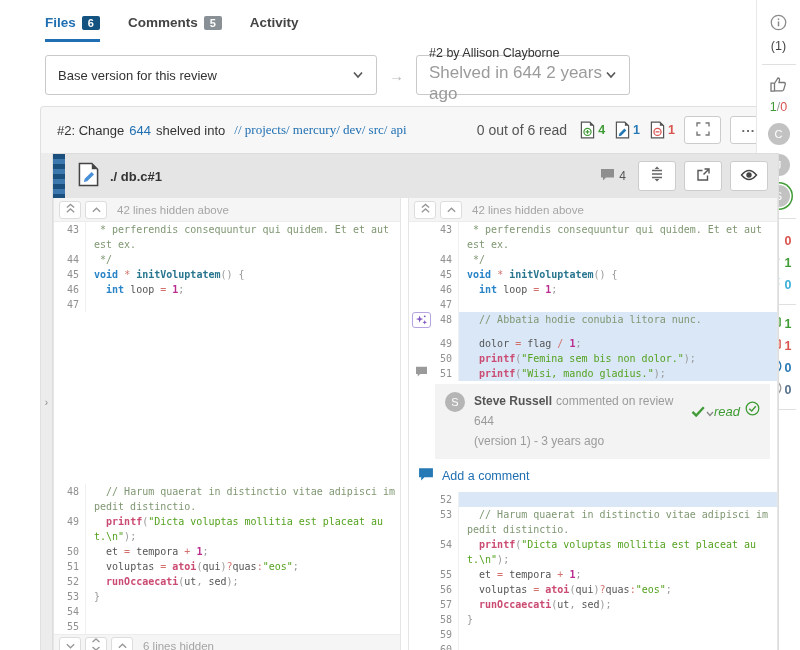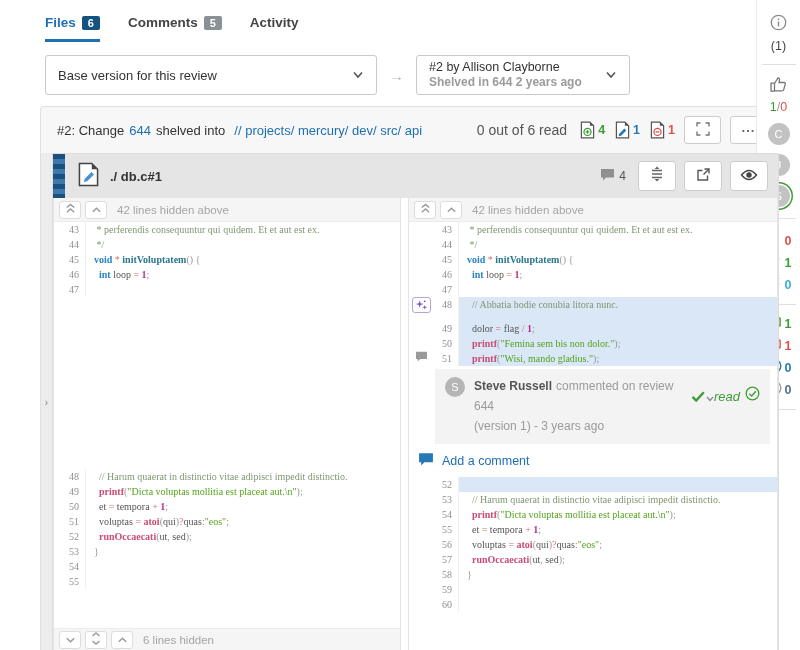--- a/index.html
+++ b/index.html
@@ -18,21 +18,21 @@
   .notif { margin-left:auto; color:#1f6fb2; font-size:13px; font-weight:bold; padding-bottom:9px; cursor:pointer; margin-right:28px;}
 
   
   .version-row { display:flex; align-items:center; gap:12px; padding:14px 14px 12px 13px; height:64px; }
   .select { border:1px solid #c9c9c9; border-radius:3px; background:#fff; display:flex; align-items:center; padding:0 12px; height:40px; cursor:pointer; }
   .select1 { width:332px; font-size:13px; color:#333; }
   .select .caret { margin-left:auto; display:flex; }
   .flow-arrow { color:#b9b9b9; font-size:15px; }
   .select2 { width:214px; }
   .sel2text .t { font-size:12.5px; color:#333; line-height:1.25; }
-  .sel2text .s { font-size:12px; color:#9b9b9b; line-height:1.25;font-weight:bold; }
+  .sel2text .s { font-size:17px; color:#9b9b9b; line-height:1.25; }
 
   
   .panel { margin-left:8px; width:740px; height:544px; background:#f7f7f7; border:1px solid #e0e0e0; border-bottom:none; border-radius:4px 4px 0 0; overflow:hidden; }
   .panel-header { display:flex; align-items:center; height:46px; padding:0 12px 0 16px; font-size:13px; color:#333; }
   .ph-left { display:flex; align-items:center; gap:5px; white-space:nowrap; }
   .lnk { color:#1f6fb2; cursor:pointer; }
   .ph-right { margin-left:auto; display:flex; align-items:center; gap:9px; }
   .read-status { color:#555; font-size:14px; margin-right:4px; }
   .fcount { display:flex; align-items:center; gap:3px; font-weight:bold; font-size:12.5px; }
   .btn { background:#fff; border:1px solid #ccc; border-radius:3px; height:28px; width:37px; display:flex; align-items:center; justify-content:center; cursor:pointer; color:#666; }
@@ -55,21 +55,21 @@
   .pane { display:flex; flex-direction:column; border:1px solid #e5e5e5; border-top:none; border-bottom:none; min-width:0; }
   .pane-left { width:348px; flex:none; }
   .pane-right { flex:1; }
   .hidden-bar { height:24px; flex:none; background:#f5f5f5; display:flex; align-items:center; gap:4px; padding:0 5px; color:#a5a5a5; font-size:11.5px; }
   .hidden-bar.top { border-bottom:1px solid #ececec; }
   .hidden-bar.bottom { border-top:1px solid #ececec; margin-top:auto; height:22px;}
   .hidden-bar .lbl { margin-left:6px; }
   .hb-btn { width:22px; height:18px; flex:none; background:#fff; border:1px solid #ddd; border-radius:3px; display:flex; align-items:center; justify-content:center; cursor:pointer; }
 
   .code { font-family:"DejaVu Sans Mono", monospace; font-size:10px; color:#555; }
-  .crow { display:flex; line-height:15px; min-height:15px;font-family:Liberation Serif, serif; }
+  .crow { display:flex; line-height:15px; min-height:15px; }
   .crow .ic { width:24px; flex:none; display:flex; align-items:center; justify-content:center; }
   .pane-left .crow .ic { width:6px; }
   .crow .ln { width:26px; flex:none; text-align:right; padding-right:6px; color:#909090; border-right:1px solid #f0f0f0; }
   .crow .ct { flex:1; min-width:0; padding-left:8px; }
   .crow .cc { width:51ch; max-width:100%; white-space:pre-wrap; word-break:break-all; }
   .crow.added .ct { background:#d9e7f6; }
   .spark-btn { width:19px; height:16px; border:1px solid #b5a4e0; border-radius:3px; background:#fff; display:flex; align-items:center; justify-content:center; cursor:pointer; }
 
   .tk-pl { color:#555; }
   .tk-kw { color:#2884c7; font-weight:bold; }
@@ -145,21 +145,21 @@
           </span>
       </div>
     </div>
 
     <div class="panel">
       <div class="panel-header">
         <div class="ph-left">
           <span>#2: Change</span>
           <span class="lnk">644</span>
           <span>shelved into</span>
-          <span class="lnk" style="margin-left:4px;">// projects/ mercury/ dev/ src/ api</span>
+          <span class="lnk" style="margin-left:4px;font-family:Liberation Serif, serif;">// projects/ mercury/ dev/ src/ api</span>
         </div>
         <div class="ph-right">
           <span class="read-status">0 out of 6 read</span>
           <span id="file-counts" style="display: flex; align-items: center; gap: 10px;">
               <span class="fcount">
                 <svg width="15" height="18" viewBox="0 0 16 19">
                   <path d="M1.5 1 h9 l4 4 v13 h-13 z" fill="#fff" stroke="#555" stroke-width="1.3"></path>
                   <path d="M10.5 1 l4 4 h-4 z" fill="#555"></path>
                   <circle cx="8" cy="11.5" r="3.8" fill="none" stroke="#3f9c35" stroke-width="1.3"></circle>
                   <path d="M8 9.4 v4.2 M5.9 11.5 h4.2" stroke="#3f9c35" stroke-width="1.3"></path>

